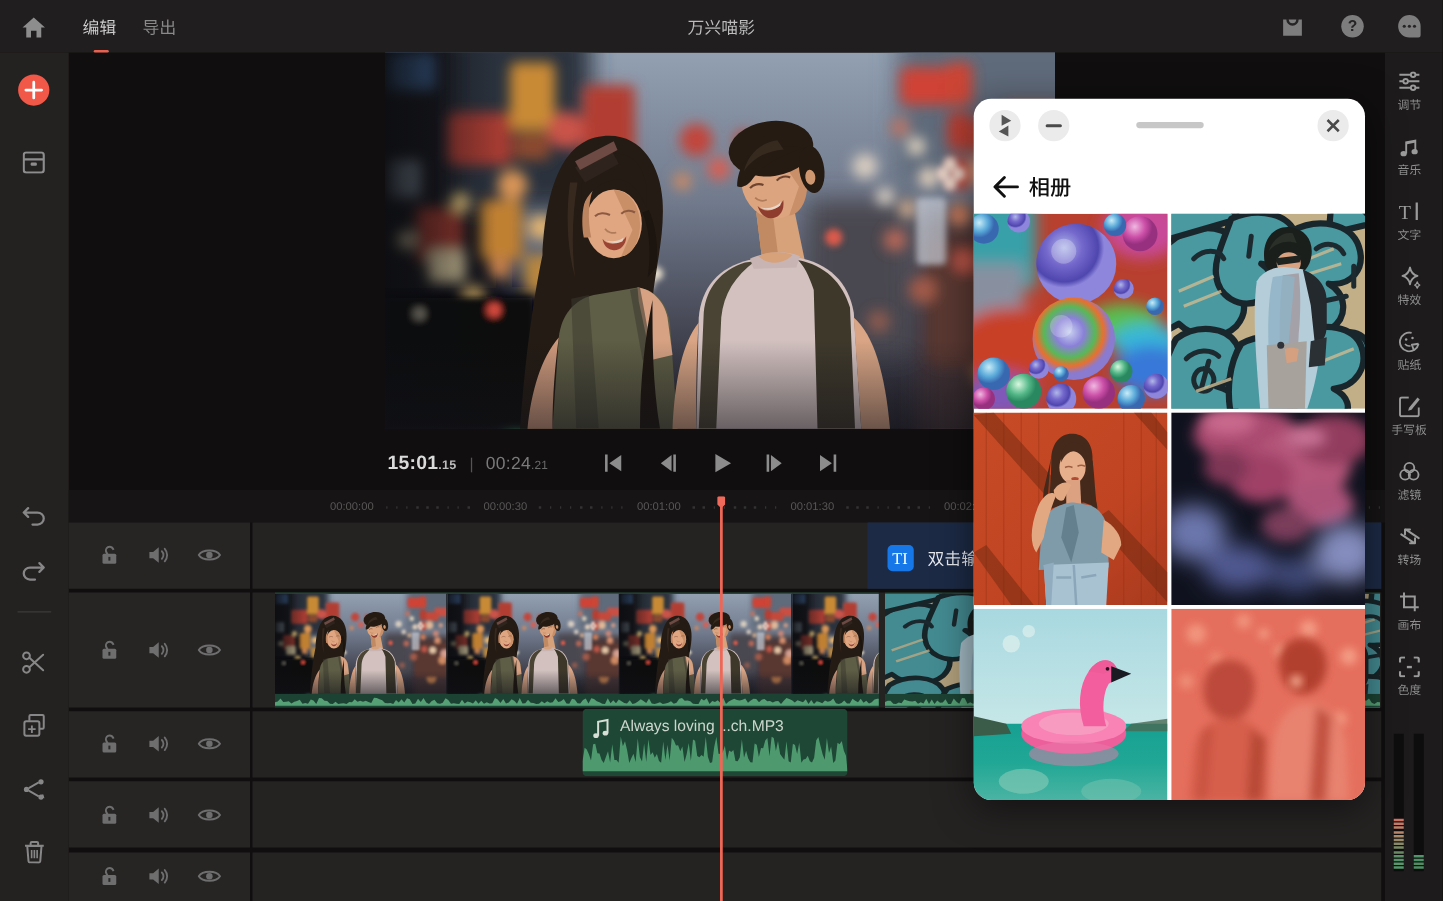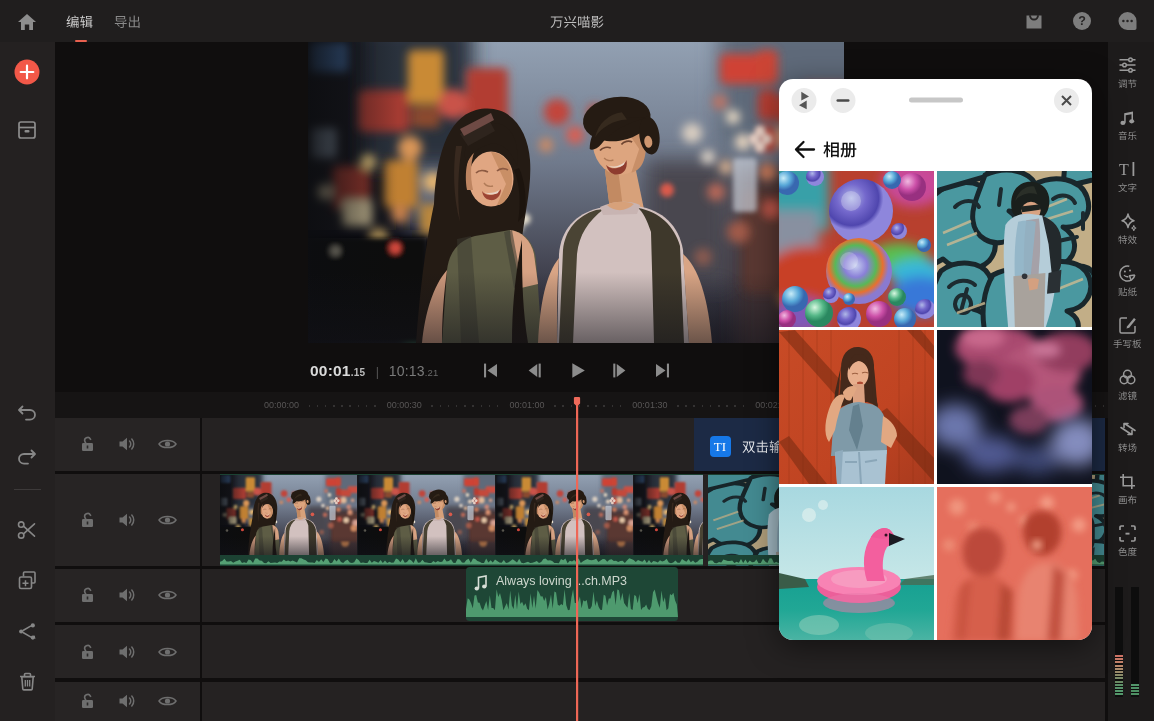--- a/index.html
+++ b/index.html
@@ -245,23 +245,23 @@
 
 <rect x="0" y="0" width="90" height="301" fill="url(#ldark)"></rect>
 <linearGradient id="botg" x1="0" y1="0" x2="0" y2="1">
           <stop offset="0" stop-color="#121218" stop-opacity="0"></stop>
           <stop offset="1" stop-color="#121218" stop-opacity=".55"></stop>
         </linearGradient>
 <rect x="0" y="230" width="536" height="71" fill="url(#botg)"></rect>
 </svg>
     </div>
     <div class="abs" style="left:310px;top:361.5px;width:220px;height:22px;color:#dadada;font-size:15.5px;letter-spacing:.2px">
-<span style="font-weight:bold">00:01</span><span style="font-size:10px;font-weight:bold;color:#bdbdbd">.15</span>
+<span style="font-weight:bold">15:01</span><span style="font-size:10px;font-weight:bold;color:#bdbdbd">.15</span>
 <span style="color:#555;font-size:12.5px;margin:0 5px 0 6px">|</span>
-<span style="color:#7a7a7a;font-size:14px">10:13</span><span style="color:#6a6a6a;font-size:9.5px">.21</span></div>
+<span style="color:#7a7a7a;font-size:14px">00:24</span><span style="color:#6a6a6a;font-size:9.5px">.21</span></div>
     <div style="position:absolute;left:481.1px;top:360.5px;"><svg width="19" height="19" viewBox="0 0 22 22" fill="#8c8c8c">
         <rect x="3.5" y="3" width="2.4" height="16"></rect>
         <path d="M18.5 3.5 L18.5 18.5 L7.5 11 Z"></path>
       </svg></div>
     <div style="position:absolute;left:525.4px;top:360.5px;"><svg width="19" height="19" viewBox="0 0 22 22" fill="#8c8c8c">
         <path d="M14.2 3.5 L14.2 18.5 L4.2 11 Z"></path>
         <rect x="15.8" y="3" width="2.4" height="16"></rect>
       </svg></div>
     <div style="position:absolute;left:567.8px;top:360.5px;"><svg width="19" height="19" viewBox="0 0 22 22" fill="#8c8c8c">
         <path d="M5 2.5 L19.5 11 L5 19.5 Z"></path>

